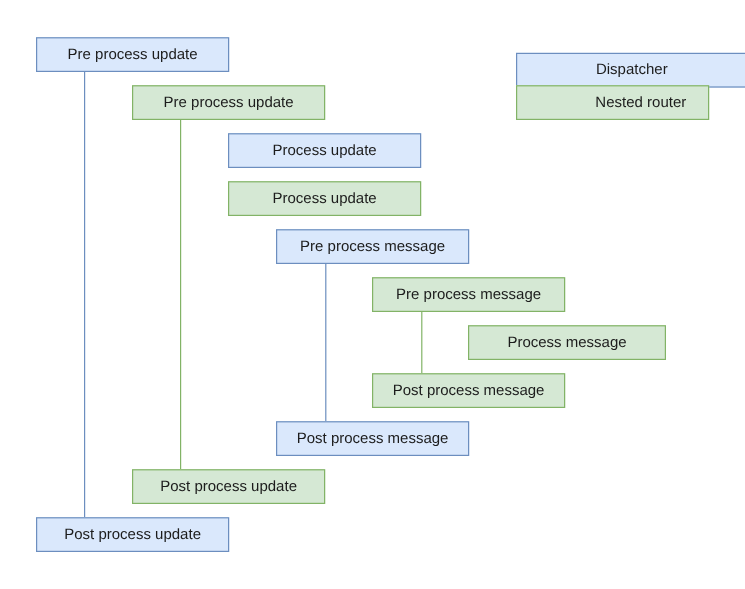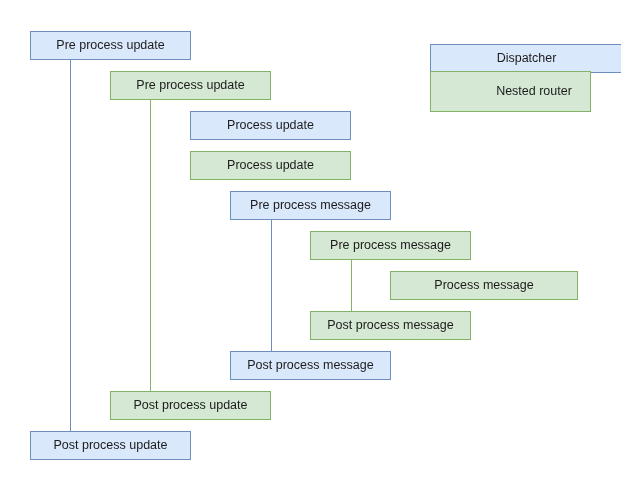--- a/index.html
+++ b/index.html
@@ -72,37 +72,37 @@
       </div>
       <div class="node router" style="left: 190px; top: 151px; width: 161px; height: 29px;">
         <span>Process update</span>
       </div>
       <div class="node dispatcher" style="left: 230px; top: 191px; width: 161px; height: 29px;">
         <span>Pre process message</span>
       </div>
       <div class="node router" style="left: 310px; top: 231px; width: 161px; height: 29px;">
         <span>Pre process message</span>
       </div>
-      <div class="node router" style="left: 390px; top: 271px; width: 188px; height: 29px;">
+      <div class="node router" style="left: 390px; top: 271px; width: 165px; height: 29px;">
         <span>Process message</span>
       </div>
       <div class="node router" style="left: 310px; top: 311px; width: 161px; height: 29px;">
         <span>Post process message</span>
       </div>
       <div class="node dispatcher" style="left: 230px; top: 351px; width: 161px; height: 29px;">
         <span>Post process message</span>
       </div>
       <div class="node router" style="left: 110px; top: 391px; width: 161px; height: 29px;">
         <span>Post process update</span>
       </div>
       <div class="node dispatcher" style="left: 30px; top: 431px; width: 161px; height: 29px;">
         <span>Post process update</span>
       </div>
     </div>
   <div id="legend-layer">
       <div class="node dispatcher" style="left: 430px; top: 31px; width: 193px; height: 29px; margin-top: 13px;">
         <span>Dispatcher</span>
       </div>
-      <div class="node router" style="left: 430px; top: 71px; width: 161px; height: 41px; padding-left: 47px;">
+      <div class="node router" style="left: 430px; top: 71px; width: 161px; height: 29px; padding-left: 47px;">
         <span>Nested router</span>
       </div>
     </div>
 </div>
 
 </body></html>

